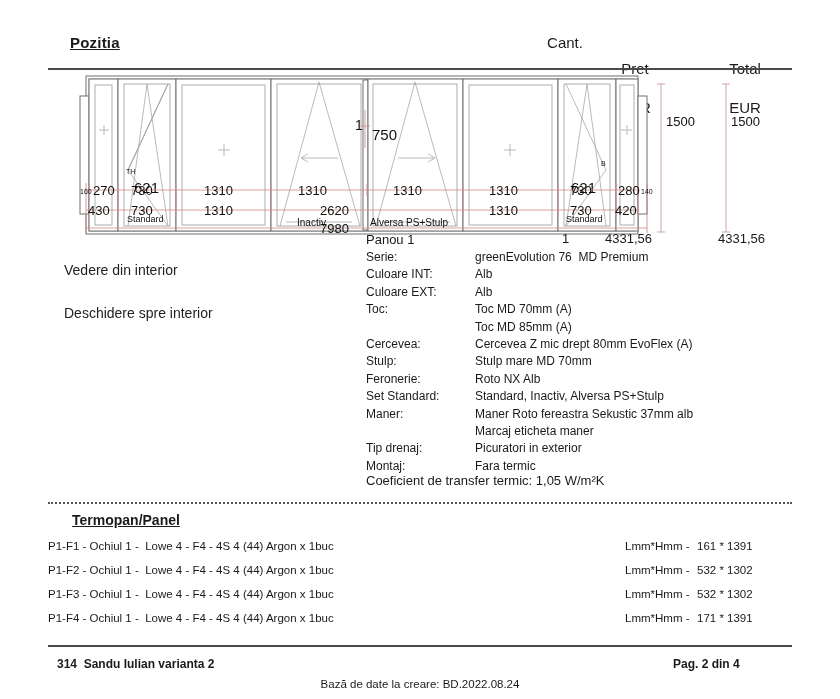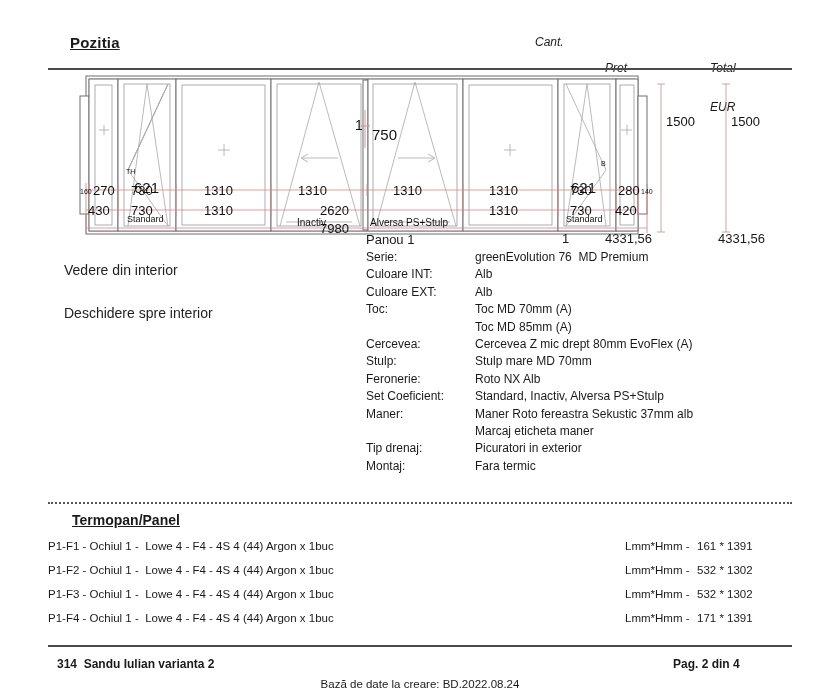--- a/index.html
+++ b/index.html
@@ -14,22 +14,22 @@
   .page{position:absolute;inset:0;}
 
   
   #header-title{
     position:absolute;left:70px;top:34px;
     font-size:15px;font-weight:bold;
     text-decoration:underline;
     letter-spacing:.2px;
   }
   .col-head{
-    position:absolute;font-size:12px;line-height:13px;
-    white-space:pre;font-style:italic;
+    position:absolute;font-size:15px;line-height:13px;
+    text-align:center;white-space:pre;
   }
   #col-cant{left:535px;top:36px;width:60px;}
   #col-pret{left:605px;top:36px;width:60px;}
   #col-total{left:710px;top:36px;width:70px;}
 
   .rule{position:absolute;background:#4a4a4a;}
   #header-rule{left:48px;top:68px;width:744px;height:1.6px;}
   #footer-rule{left:48px;top:645px;width:744px;height:1.6px;}
   #dotted-rule{
     left:48px;top:502px;width:744px;height:0;
@@ -246,26 +246,27 @@
 
   <div id="spec" style="top:249px;">
       <div class="spec-row"><span class="spec-key">Serie:</span><span class="spec-val">greenEvolution 76  MD Premium</span></div>
       <div class="spec-row"><span class="spec-key">Culoare INT:</span><span class="spec-val">Alb</span></div>
       <div class="spec-row"><span class="spec-key">Culoare EXT:</span><span class="spec-val">Alb</span></div>
       <div class="spec-row"><span class="spec-key">Toc:</span><span class="spec-val">Toc MD 70mm (A)</span></div>
       <div class="spec-row"><span class="spec-key"></span><span class="spec-val">Toc MD 85mm (A)</span></div>
       <div class="spec-row"><span class="spec-key">Cercevea:</span><span class="spec-val">Cercevea Z mic drept 80mm EvoFlex (A)</span></div>
       <div class="spec-row"><span class="spec-key">Stulp:</span><span class="spec-val">Stulp mare MD 70mm</span></div>
       <div class="spec-row"><span class="spec-key">Feronerie:</span><span class="spec-val">Roto NX Alb</span></div>
-      <div class="spec-row"><span class="spec-key">Set Coeficient:</span><span class="spec-val">Standard, Inactiv, Alversa PS+Stulp</span></div>
+      <div class="spec-row"><span class="spec-key">Set Standard:</span><span class="spec-val">Standard, Inactiv, Alversa PS+Stulp</span></div>
       <div class="spec-row"><span class="spec-key">Maner:</span><span class="spec-val">Maner Roto fereastra Sekustic 37mm alb</span></div>
       <div class="spec-row"><span class="spec-key"></span><span class="spec-val">Marcaj eticheta maner</span></div>
       <div class="spec-row"><span class="spec-key">Tip drenaj:</span><span class="spec-val">Picuratori in exterior</span></div>
       <div class="spec-row"><span class="spec-key">Montaj:</span><span class="spec-val">Fara termic</span></div>
     </div>
+  <div id="coef">Coeficient de transfer termic: 1,05 W/m²K</div>
 
   <div class="rule" id="dotted-rule"></div>
 
   <div id="termopan-title">Termopan/Panel</div>
   <div id="termopan-rows">
       <div class="tp-row tp-desc" style="top: 540px;">P1-F1 - Ochiul 1 -  Lowe 4 - F4 - 4S 4 (44) Argon x 1buc</div>
       <div class="tp-row tp-lbl" style="top: 540px;">Lmm*Hmm -</div>
       <div class="tp-row tp-dim" style="top: 540px;">161 * 1391</div>
       <div class="tp-row tp-desc" style="top: 564px;">P1-F2 - Ochiul 1 -  Lowe 4 - F4 - 4S 4 (44) Argon x 1buc</div>
       <div class="tp-row tp-lbl" style="top: 564px;">Lmm*Hmm -</div>

